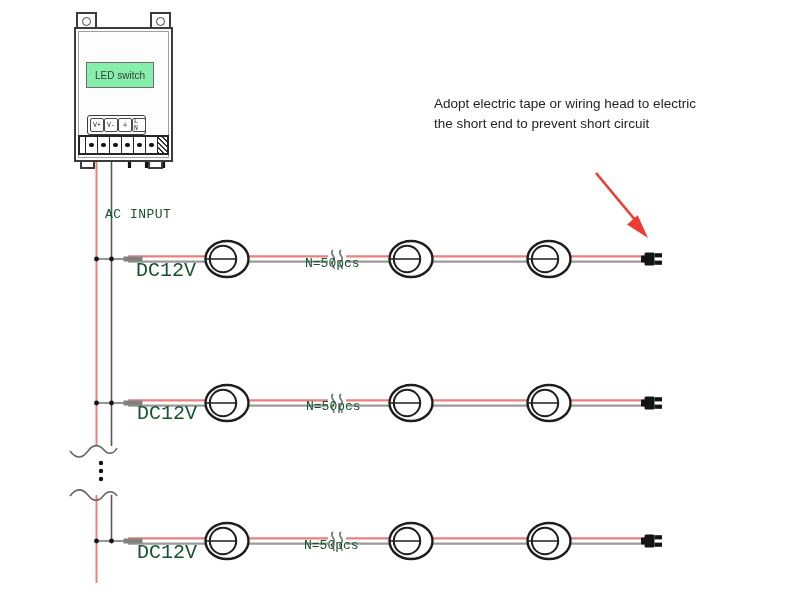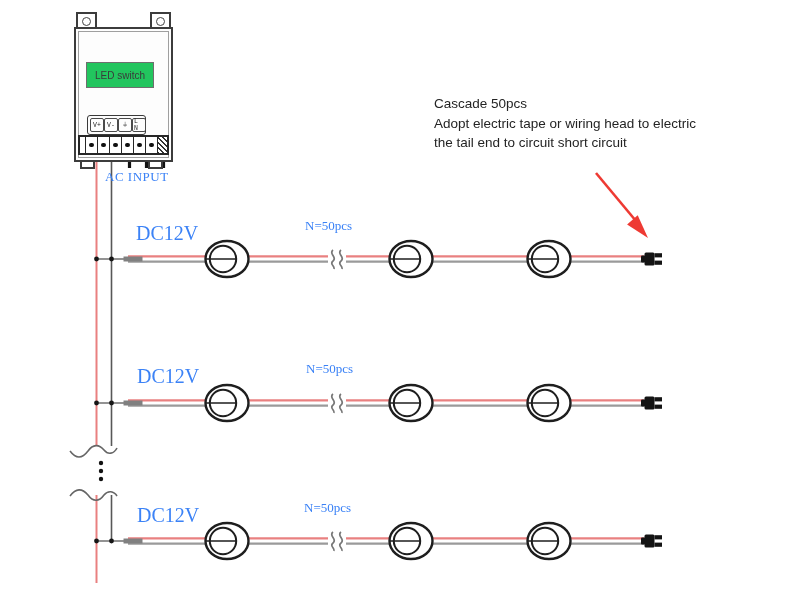--- a/index.html
+++ b/index.html
@@ -13,33 +13,33 @@
   #stage{position:relative;width:800px;height:600px;background:#ffffff;overflow:hidden;
          font-family:"Liberation Sans", sans-serif;}
   .abs{position:absolute;}
   svg{display:block;}
   .wpos{stroke:var(--wire-positive);stroke-width:2.1;}
   .wneg{stroke:var(--wire-negative);stroke-width:2.4;}
   .tpos{stroke:var(--wire-positive);stroke-width:2;}
   .tneg{stroke:var(--trunk-negative);stroke-width:1.6;}
   .acwire{stroke:#111;stroke-width:3.2;}
   .squiggle{stroke:#666;stroke-width:1.6;fill:none;}
-  .mono{font-family:Liberation Serif, serif;color:#3b82f6;white-space:nowrap;}
+  .mono{font-family:Liberation Mono, monospace;color:#14532d;white-space:nowrap;margin-top:38px;}
   .dc-label{font-size:20px;line-height:1;}
   .n-label{font-size:13px;line-height:1;}
   .ac-label{font-size:13px;line-height:1;letter-spacing:0.5px;}
   .annotation{font-size:13.5px;line-height:19.5px;color:#242424;white-space:nowrap;}
   
   .psu-tab{width:17px;height:15px;border:2px solid #3c3c3c;background:#fff;
            display:flex;align-items:center;justify-content:center;}
   .psu-hole{width:7px;height:7px;border:1.5px solid #444;border-radius:50%;}
   .psu-body{width:95px;height:131px;border:2px solid #3c3c3c;background:#fdfdfd;}
   .psu-inner{position:absolute;inset:2px;border:1px solid #9f9f9f;}
   .led-box{position:absolute;left:10px;top:33px;width:66px;height:24px;border:1.5px solid #6e6e6e;
-           background:#22c55e;display:flex;align-items:center;justify-content:center;
+           background:#86efac;display:flex;align-items:center;justify-content:center;
            font-size:10px;color:#3a3a3a;}
   .sym-box{position:absolute;left:11px;top:86px;width:59px;height:20px;border:1.5px solid #3a3a3a;
            border-radius:3px;display:flex;align-items:center;justify-content:space-between;
            padding:0 2px;box-sizing:border-box;}
   .sym-cell{border:1px solid #4a4a4a;border-radius:2px;height:12px;min-width:10px;
             display:flex;align-items:center;justify-content:center;
             font-family:"Liberation Mono",monospace;font-size:6.5px;color:#222;padding:0 1px;}
   .term-strip{position:absolute;left:2px;top:106px;width:87px;height:16px;border:2px solid #262626;
               background:#fff;display:flex;box-sizing:content-box;}
   .term-cap-l{width:5px;border-right:1px solid #262626;}
@@ -187,18 +187,17 @@
   <div class="abs mono dc-label" style="left:136px;top:223px;">DC12V</div>
   <div class="abs mono n-label" style="left:305px;top:219px;">N=50pcs</div>
 
   <div class="abs mono dc-label" style="left:137px;top:366px;">DC12V</div>
   <div class="abs mono n-label" style="left:306px;top:362px;">N=50pcs</div>
 
   <div class="abs mono dc-label" style="left:137px;top:505px;">DC12V</div>
   <div class="abs mono n-label" style="left:304px;top:501px;">N=50pcs</div>
 
   <div class="abs" style="left:434px;top:94px;">
-    <div class="annotation">Cascade 50pcs</div>
     <div class="annotation">Adopt electric tape or wiring head to electric</div>
-    <div class="annotation">the tail end to circuit short circuit</div>
+    <div class="annotation">the short end to prevent short circuit</div>
   </div>
 
 </div>
 
 </body></html>

